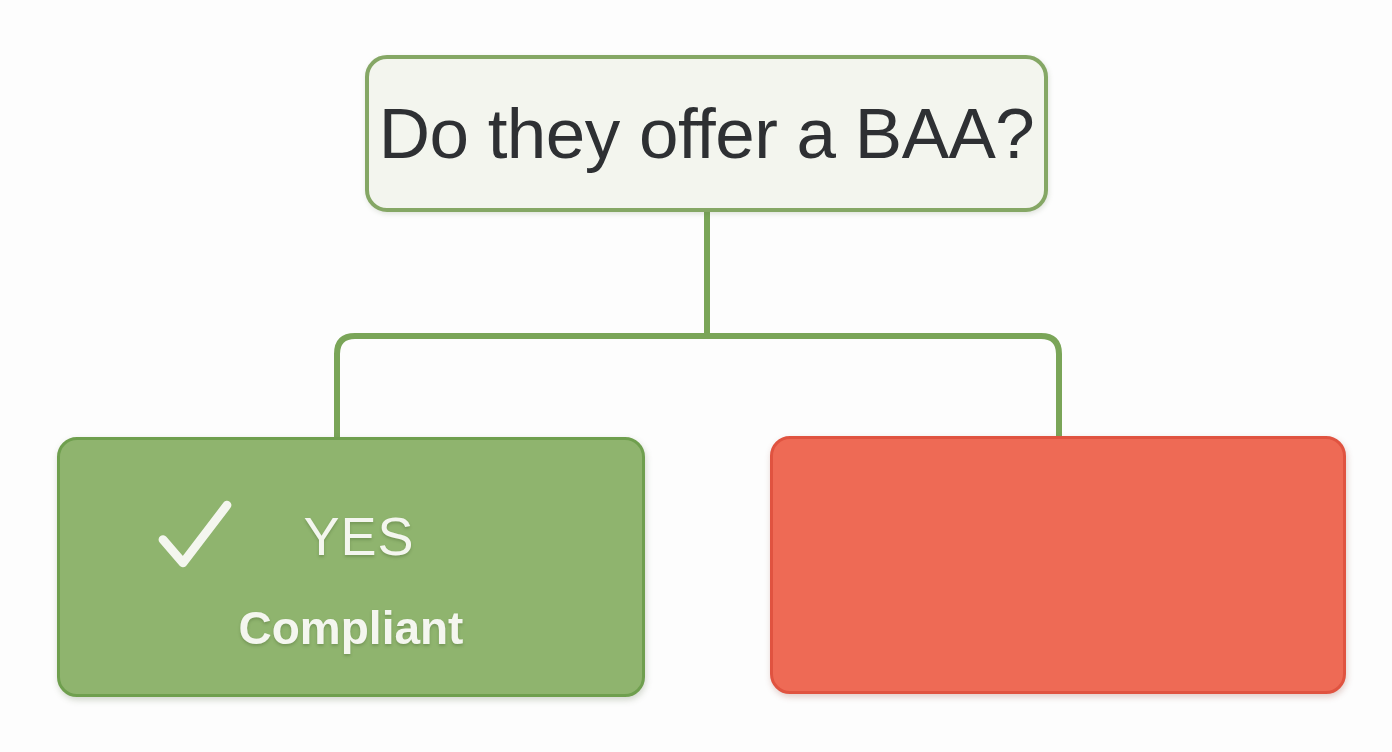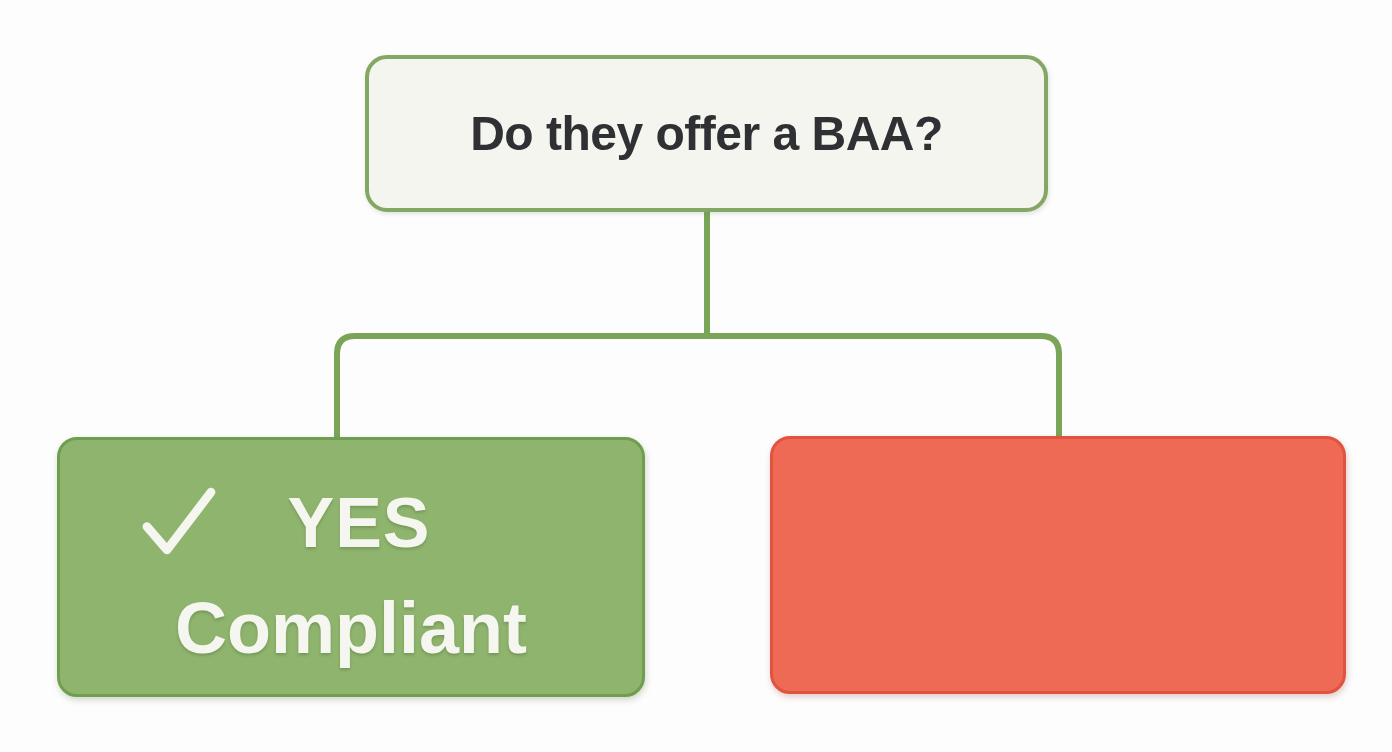--- a/index.html
+++ b/index.html
@@ -31,22 +31,22 @@
   }
   .decision-node {
     left: 365px; top: 55px;
     width: 683px; height: 157px;
     background: #f3f5ee;
     border: 4px solid #85a765;
     border-radius: 22px;
     box-shadow: 1px 2px 5px rgba(90,110,70,0.18);
   }
   .decision-label {
-    font-size: 48px;
-    font-weight: bold;
+    font-size: 71px;
+    font-weight: normal;
     color: #2e3033;
     letter-spacing: -0.5px;
     white-space: nowrap;
   }
   .answer-node {
     border-radius: 20px;
     gap: 26px;
     padding-top: 10px;
   }
   .yes-node {
@@ -63,28 +63,28 @@
     border: 3px solid #e05340;
     box-shadow: 1px 3px 6px rgba(140,60,45,0.25);
   }
   .answer-line {
     display: flex;
     align-items: center;
     gap: 68px;
     transform: translateX(-66px);
   }
   .answer-label {
-    font-size: 70px;
-    font-weight: bold;
+    font-size: 54px;
+    font-weight: normal;
     letter-spacing: 1px;
     line-height: 1;
     white-space: nowrap;
   }
   .result-label {
-    font-size: 72px;
+    font-size: 46px;
     font-weight: bold;
     line-height: 1;
     white-space: nowrap;
   }
   .yes-node .answer-label, .yes-node .result-label {
     color: #f4f6ef;
     text-shadow: 0 2px 3px rgba(60,85,40,0.30);
   }
   .no-node .answer-label, .no-node .result-label {
     color: #f6f6f2;

